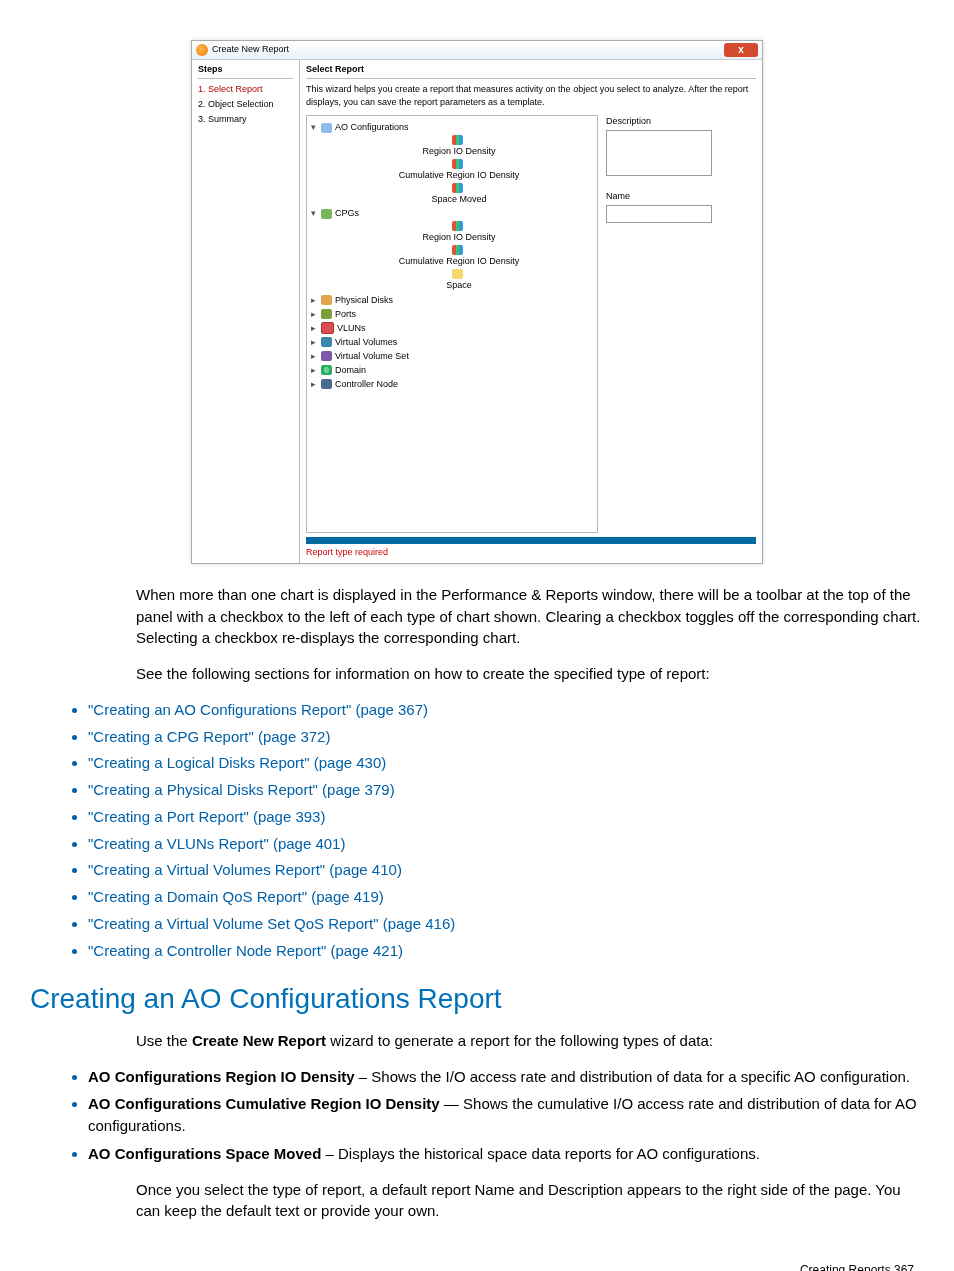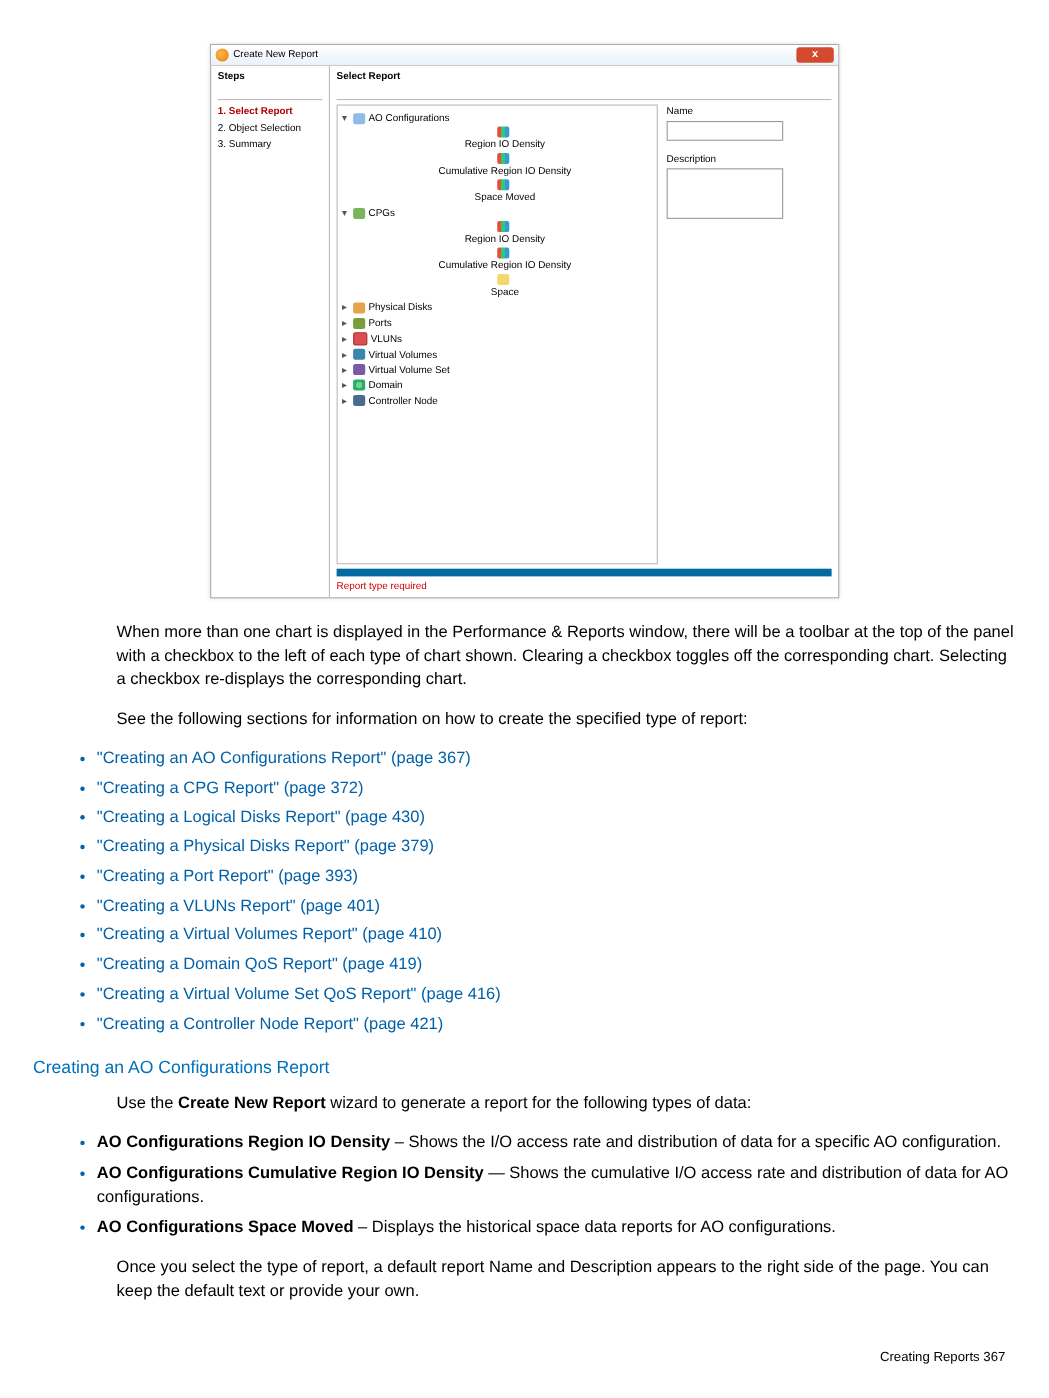--- a/index.html
+++ b/index.html
@@ -50,24 +50,24 @@
   }
   .ss-body { display: flex; }
   .ss-steps {
     width: 95px;
     border-right: 1px solid #bbb;
     padding: 3px 6px 0 6px;
   }
   .ss-steps .hdr, .ss-main .hdr {
     font-weight: bold;
     border-bottom: 1px solid #bbb;
-    padding-bottom: 14px;
+    padding-bottom: 2px;
     margin-bottom: 4px;
   }
-  .ss-steps .active { color: #b00000; font-weight: bold; }
+  .ss-steps .active { color: #b00000; font-weight: normal; }
   .ss-steps div { margin-bottom: 2px; }
   .ss-main {
     flex: 1;
     padding: 3px 6px 4px 6px;
   }
   .ss-main .intro { margin-bottom: 6px; }
   .ss-main ol { margin: 0 0 6px 16px; padding: 0; }
   .ss-cols { display: flex; }
   .ss-tree {
     flex: 1;
@@ -124,24 +124,24 @@
   ul.links { margin: 0 0 16px 0; padding-left: 58px; }
   ul.links li { margin: 5px 0; color: #0060a8; }
   ul.links li::marker { color: #0060a8; }
   ul.links li span { color: #0060a8; }
   ul.items { margin: 0 0 14px 0; padding-left: 58px; }
   ul.items li { margin: 6px 0; }
   ul.items li::marker { color: #0060a8; }
   h2.section {
     color: #0070b8;
     font-weight: normal;
-    font-size: 16px;
+    font-size: 28px;
     margin: 18px 0 10px 0;
   }
-  .indent { margin-left: 76px; }
+  .indent { margin-left: 106px; }
   .footer {
     text-align: right;
     font-size: 12px;
     margin-top: 40px;
     padding-right: 10px;
   }
 </style>
 </head>
 <body>
 
@@ -155,20 +155,21 @@
     <div class="ss-steps">
       <div class="hdr">Steps</div>
       <div id="steps-list">
           <div class="active">1. Select Report</div>
           <div>2. Object Selection</div>
           <div>3. Summary</div>
         </div>
     </div>
     <div class="ss-main">
       <div class="hdr">Select Report</div>
+      <div class="intro">This wizard helps you create a report that measures activity on the object you select to analyze. After the report displays, you can save the report parameters as a template.</div>
       <div class="ss-cols">
         <div class="ss-tree" id="tree">
             <div class="node ind0">
               <span class="toggle">▾</span>
               <span class="ico ico-folder"></span>
               <span>AO Configurations</span>
             </div>
             <div class="node ind1">
               <span class="toggle"></span>
               <span class="ico ico-chart"></span>
@@ -235,26 +236,26 @@
               <span>Domain</span>
             </div>
             <div class="node ind0">
               <span class="toggle">▸</span>
               <span class="ico ico-cn"></span>
               <span>Controller Node</span>
             </div>
           </div>
         <div class="ss-props">
           <div class="row">
+            <div class="lbl">Description</div>
+            <textarea style=""></textarea>
+          </div>
+          <div class="row">
             <div class="lbl">Name</div>
             <input type="text" style="">
-          </div>
-          <div class="row">
-            <div class="lbl">Description</div>
-            <textarea style=""></textarea>
           </div>
         </div>
       </div>
       <div class="ss-error">Report type required</div>
     </div>
   </div>
 </div>
 
 <p class="body-text indent">When more than one chart is displayed in the Performance &amp; Reports window, there will be a toolbar at the top of the panel with a checkbox to the left of each type of chart shown. Clearing a checkbox toggles off the corresponding chart. Selecting a checkbox re-displays the corresponding chart.</p>
 <p class="body-text indent">See the following sections for information on how to create the specified type of report:</p>

